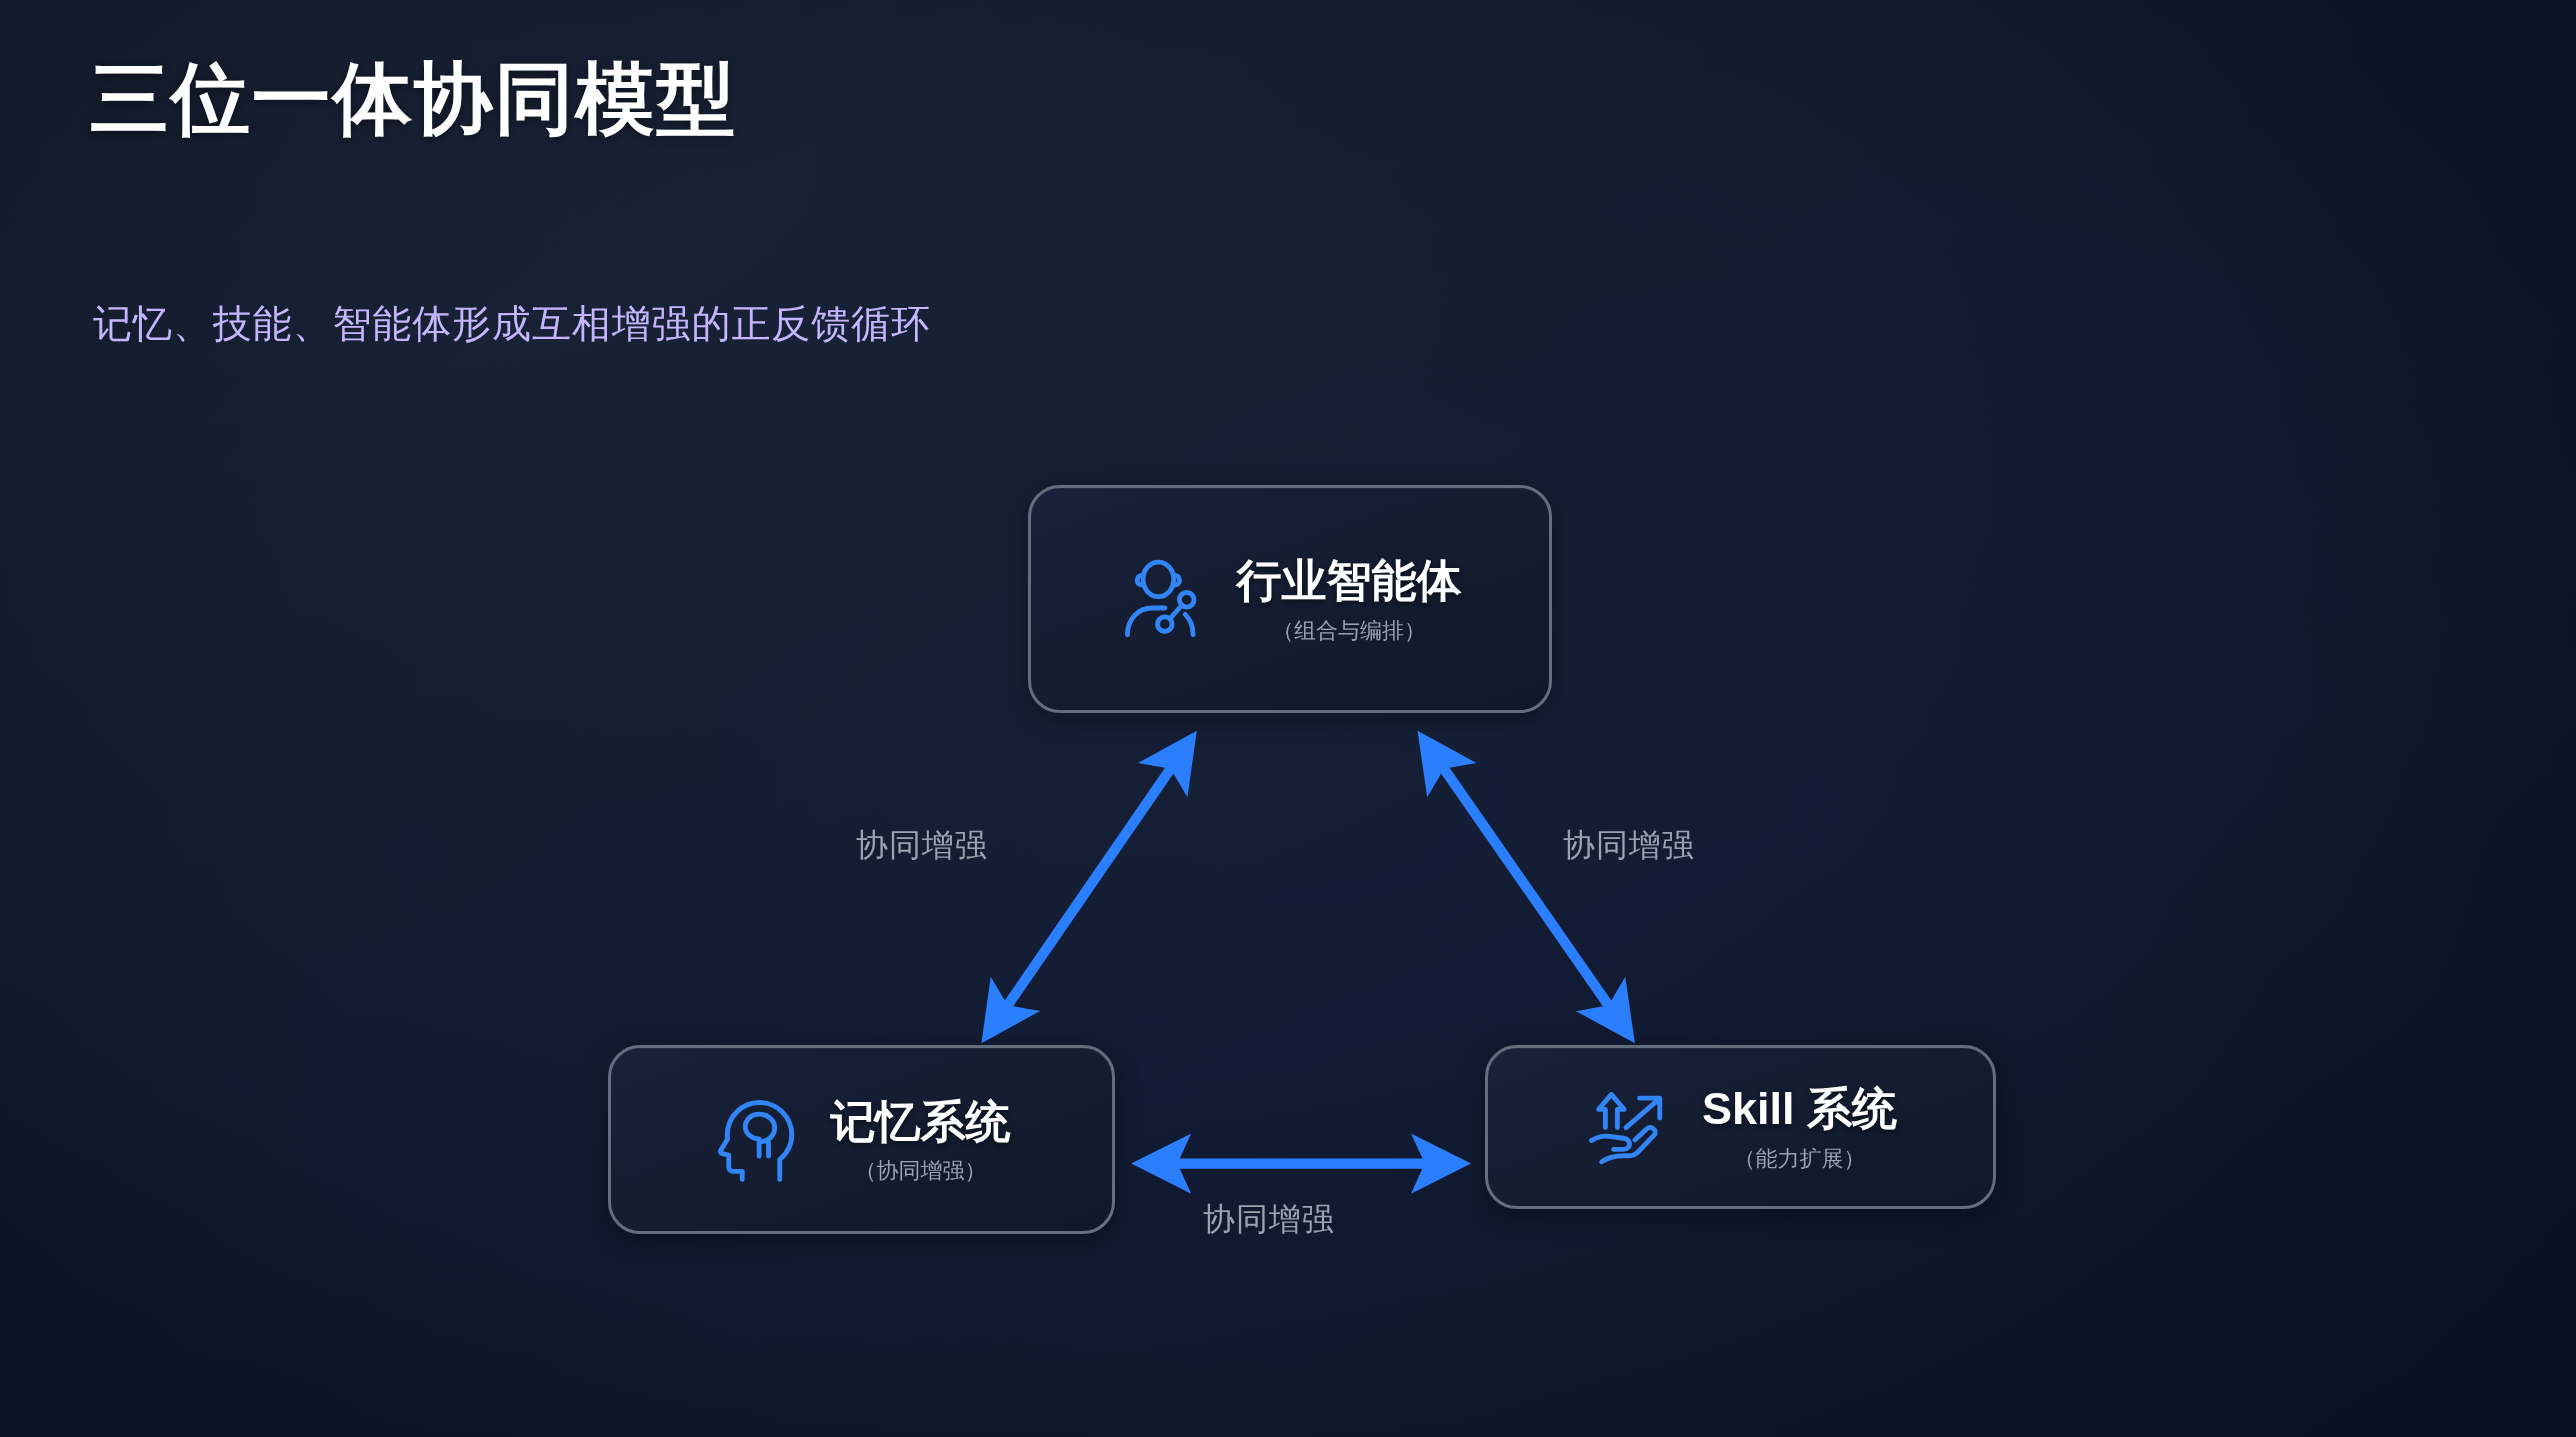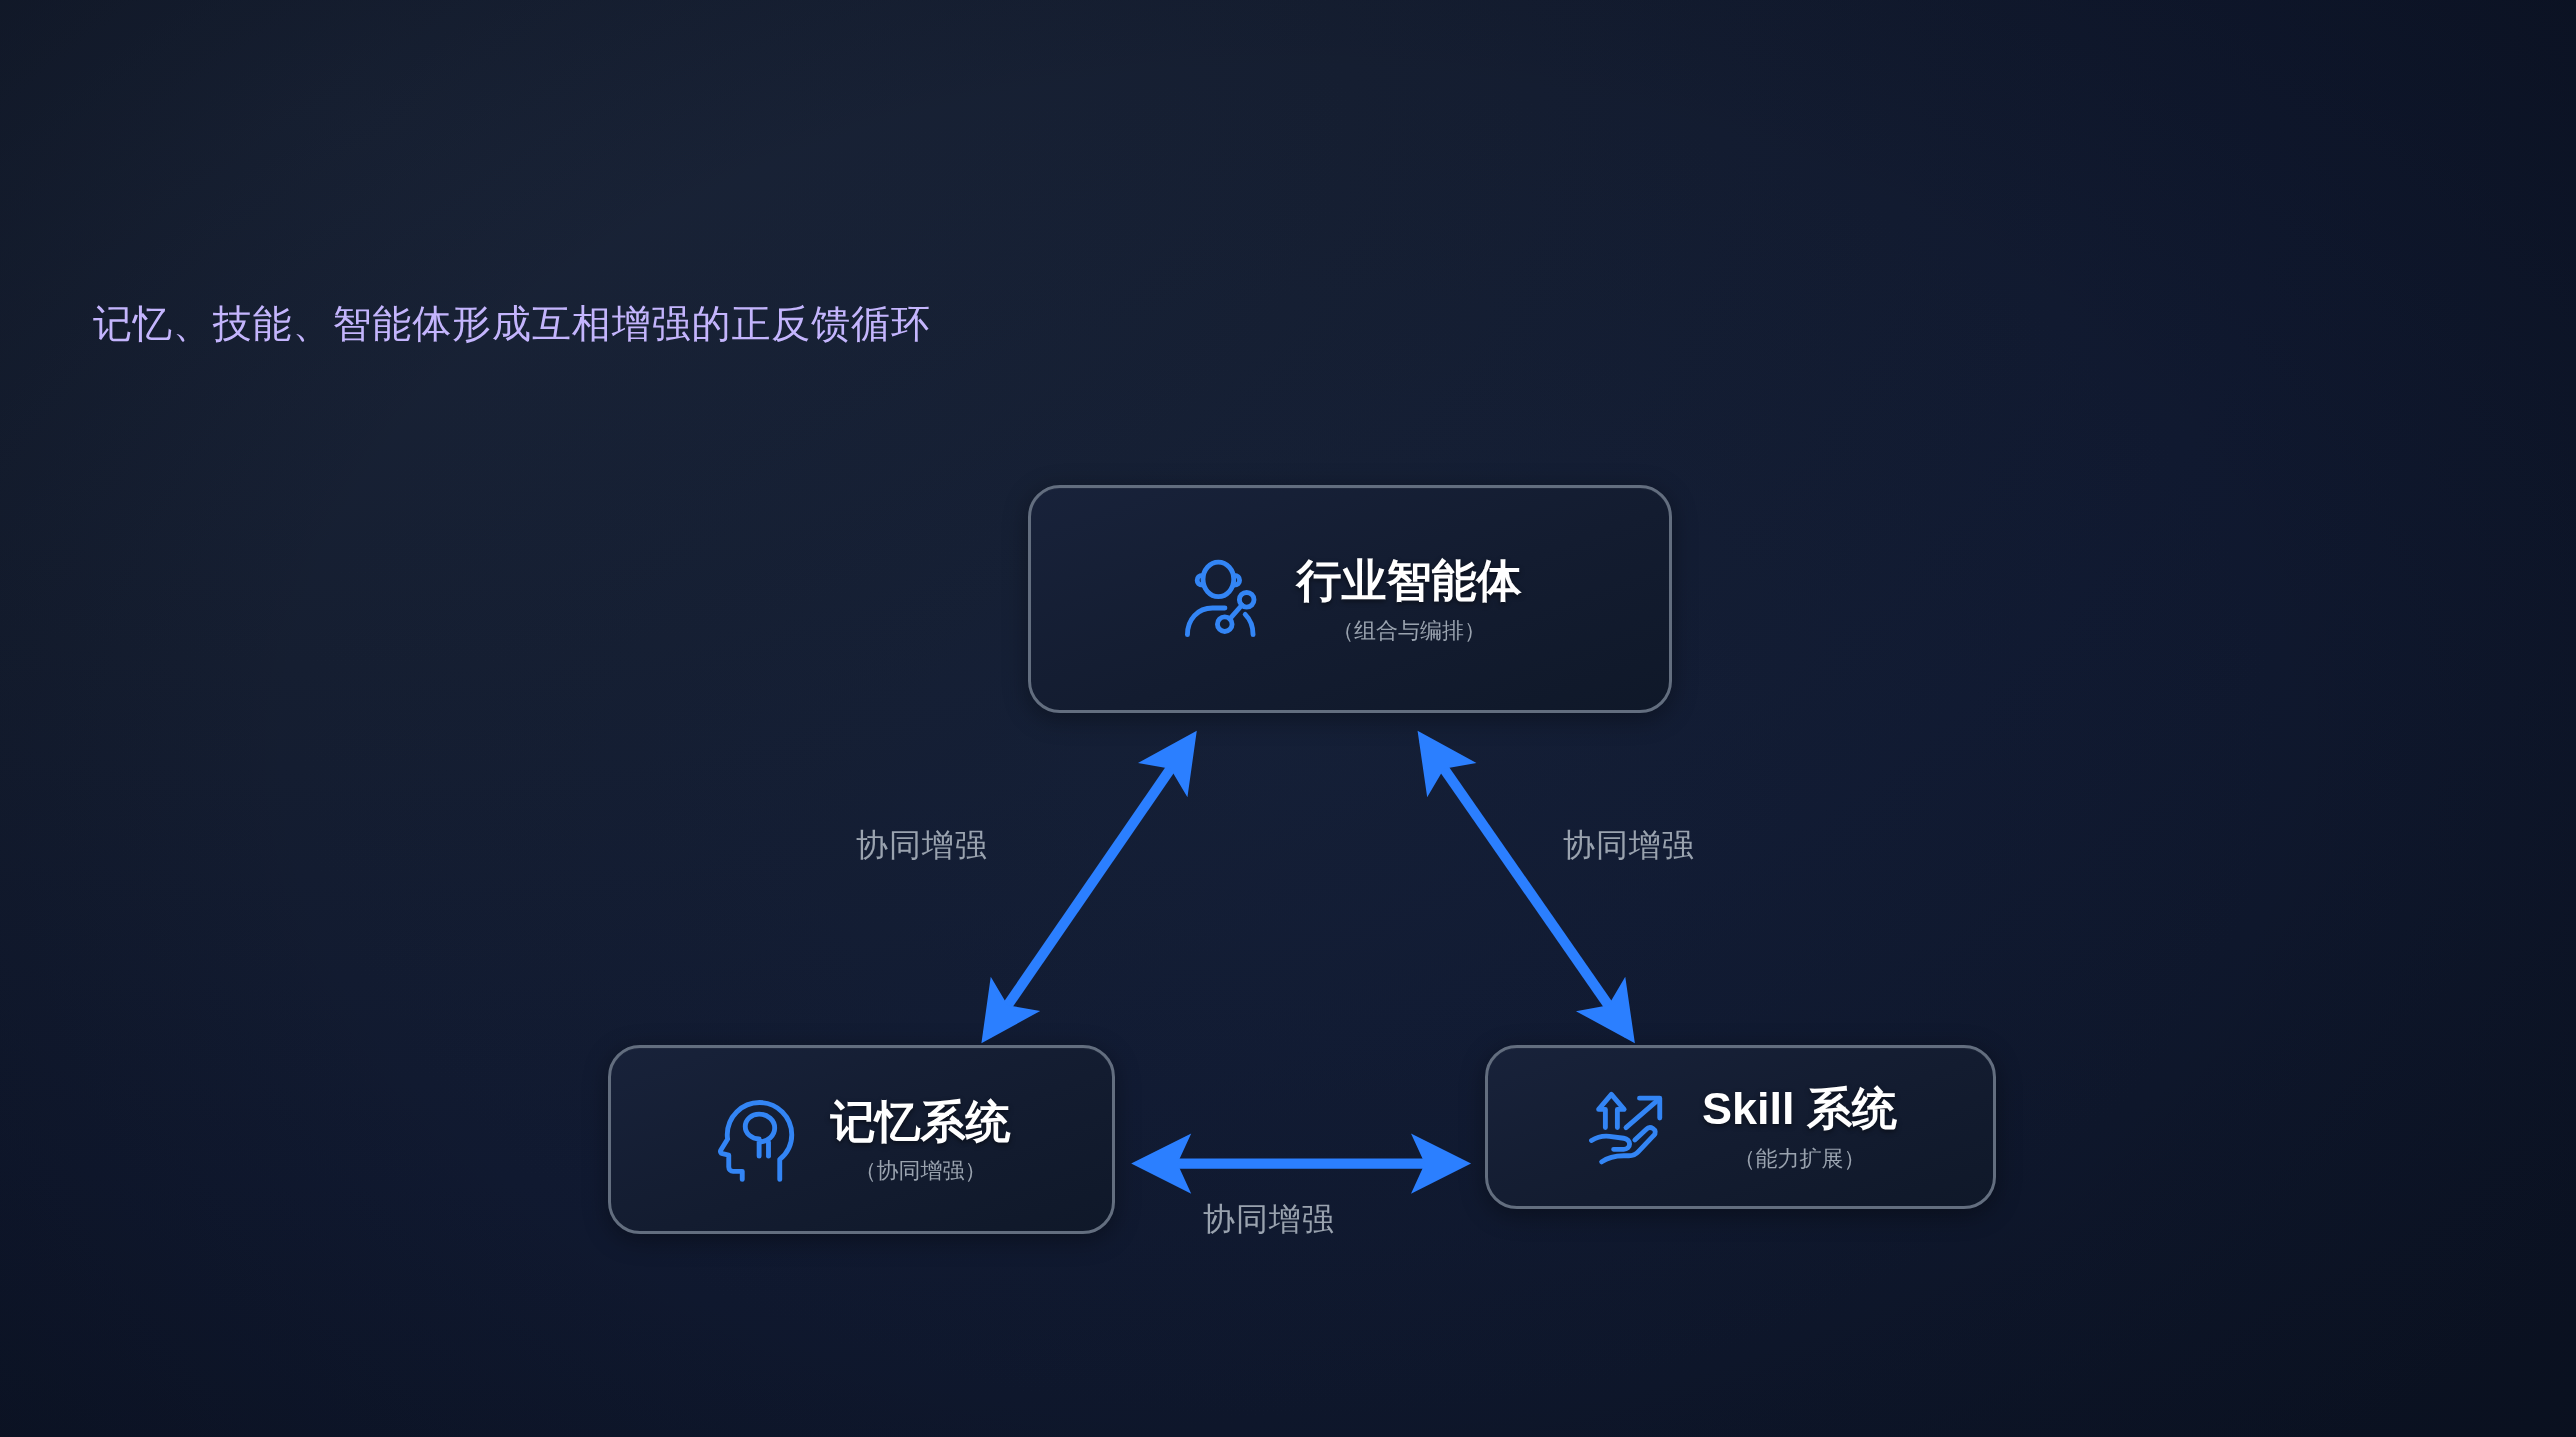--- a/index.html
+++ b/index.html
@@ -42,21 +42,21 @@
   
   .node {
     position:absolute;
     display:flex; align-items:center; justify-content:center;
     gap:28px;
     border:3.7px solid #636e7f;
     border-radius:32px;
     background:linear-gradient(160deg,#18223a 0%,#131c30 55%,#0f1829 100%);
     box-shadow:inset 0 0.9px 0 rgba(255,255,255,0.04), 0 5.6px 24px rgba(0,0,0,0.35);
   }
-  #node-agent  { left:1028px; top:485px;  width:644px;  height:228px;justify-content:center; }
+  #node-agent  { left:1028px; top:485px;  width:524px;  height:228px;justify-content:center; }
   #node-memory { left:608px;  top:1045px; width:507px;  height:189px; }
   #node-skill  { left:1485px; top:1045px; width:511px;  height:164px; }
 
   .node-icon { flex:0 0 auto; display:block; }
   .node-icon svg { display:block; }
   .node-text { display:flex; flex-direction:column; align-items:center; }
   .node-title {
     font-size:45px; font-weight:700; color:#ffffff;
     line-height:1.2; white-space:nowrap;
     text-shadow:0 1.9px 5.6px rgba(0,0,0,0.5);
@@ -101,20 +101,21 @@
 
     <g>
       <line x1="1521" y1="790" x2="1740" y2="1105" stroke="#2b7fff" stroke-width="11" stroke-linecap="butt" marker-start="url(#ah)" marker-end="url(#ah)"></line>
     </g>
 
     <g>
       <line x1="1220" y1="1243" x2="1560" y2="1243" stroke="#2b7fff" stroke-width="11" stroke-linecap="butt" marker-start="url(#ah)" marker-end="url(#ah)"></line>
     </g>
   </svg>
 
+  <div id="page-title">三位一体协同模型</div>
   <div id="page-subtitle">记忆、技能、智能体形成互相增强的正反馈循环</div>
 
   <div class="node" id="node-agent">
     <span class="node-icon">
       <svg width="90" height="90" viewBox="0 0 48 48" fill="none" stroke="#3385f5" stroke-width="2.6" stroke-linecap="round" stroke-linejoin="round">
         <ellipse cx="21" cy="13.5" rx="8.2" ry="9.2"></ellipse>
         <path d="M12.6 11.4c-1.9 0-2.9 1.1-2.9 2.6s1 2.6 2.9 2.6"></path>
         <path d="M29.4 11.4c1.9 0 2.9 1.1 2.9 2.6s-1 2.6-2.9 2.6"></path>
         <path d="M4.5 43c0-8.2 5.5-14.2 13.4-14.2h6.6"></path>
         <path d="M39.5 43c0-4.4-1.6-8.2-4.2-10.8"></path>

